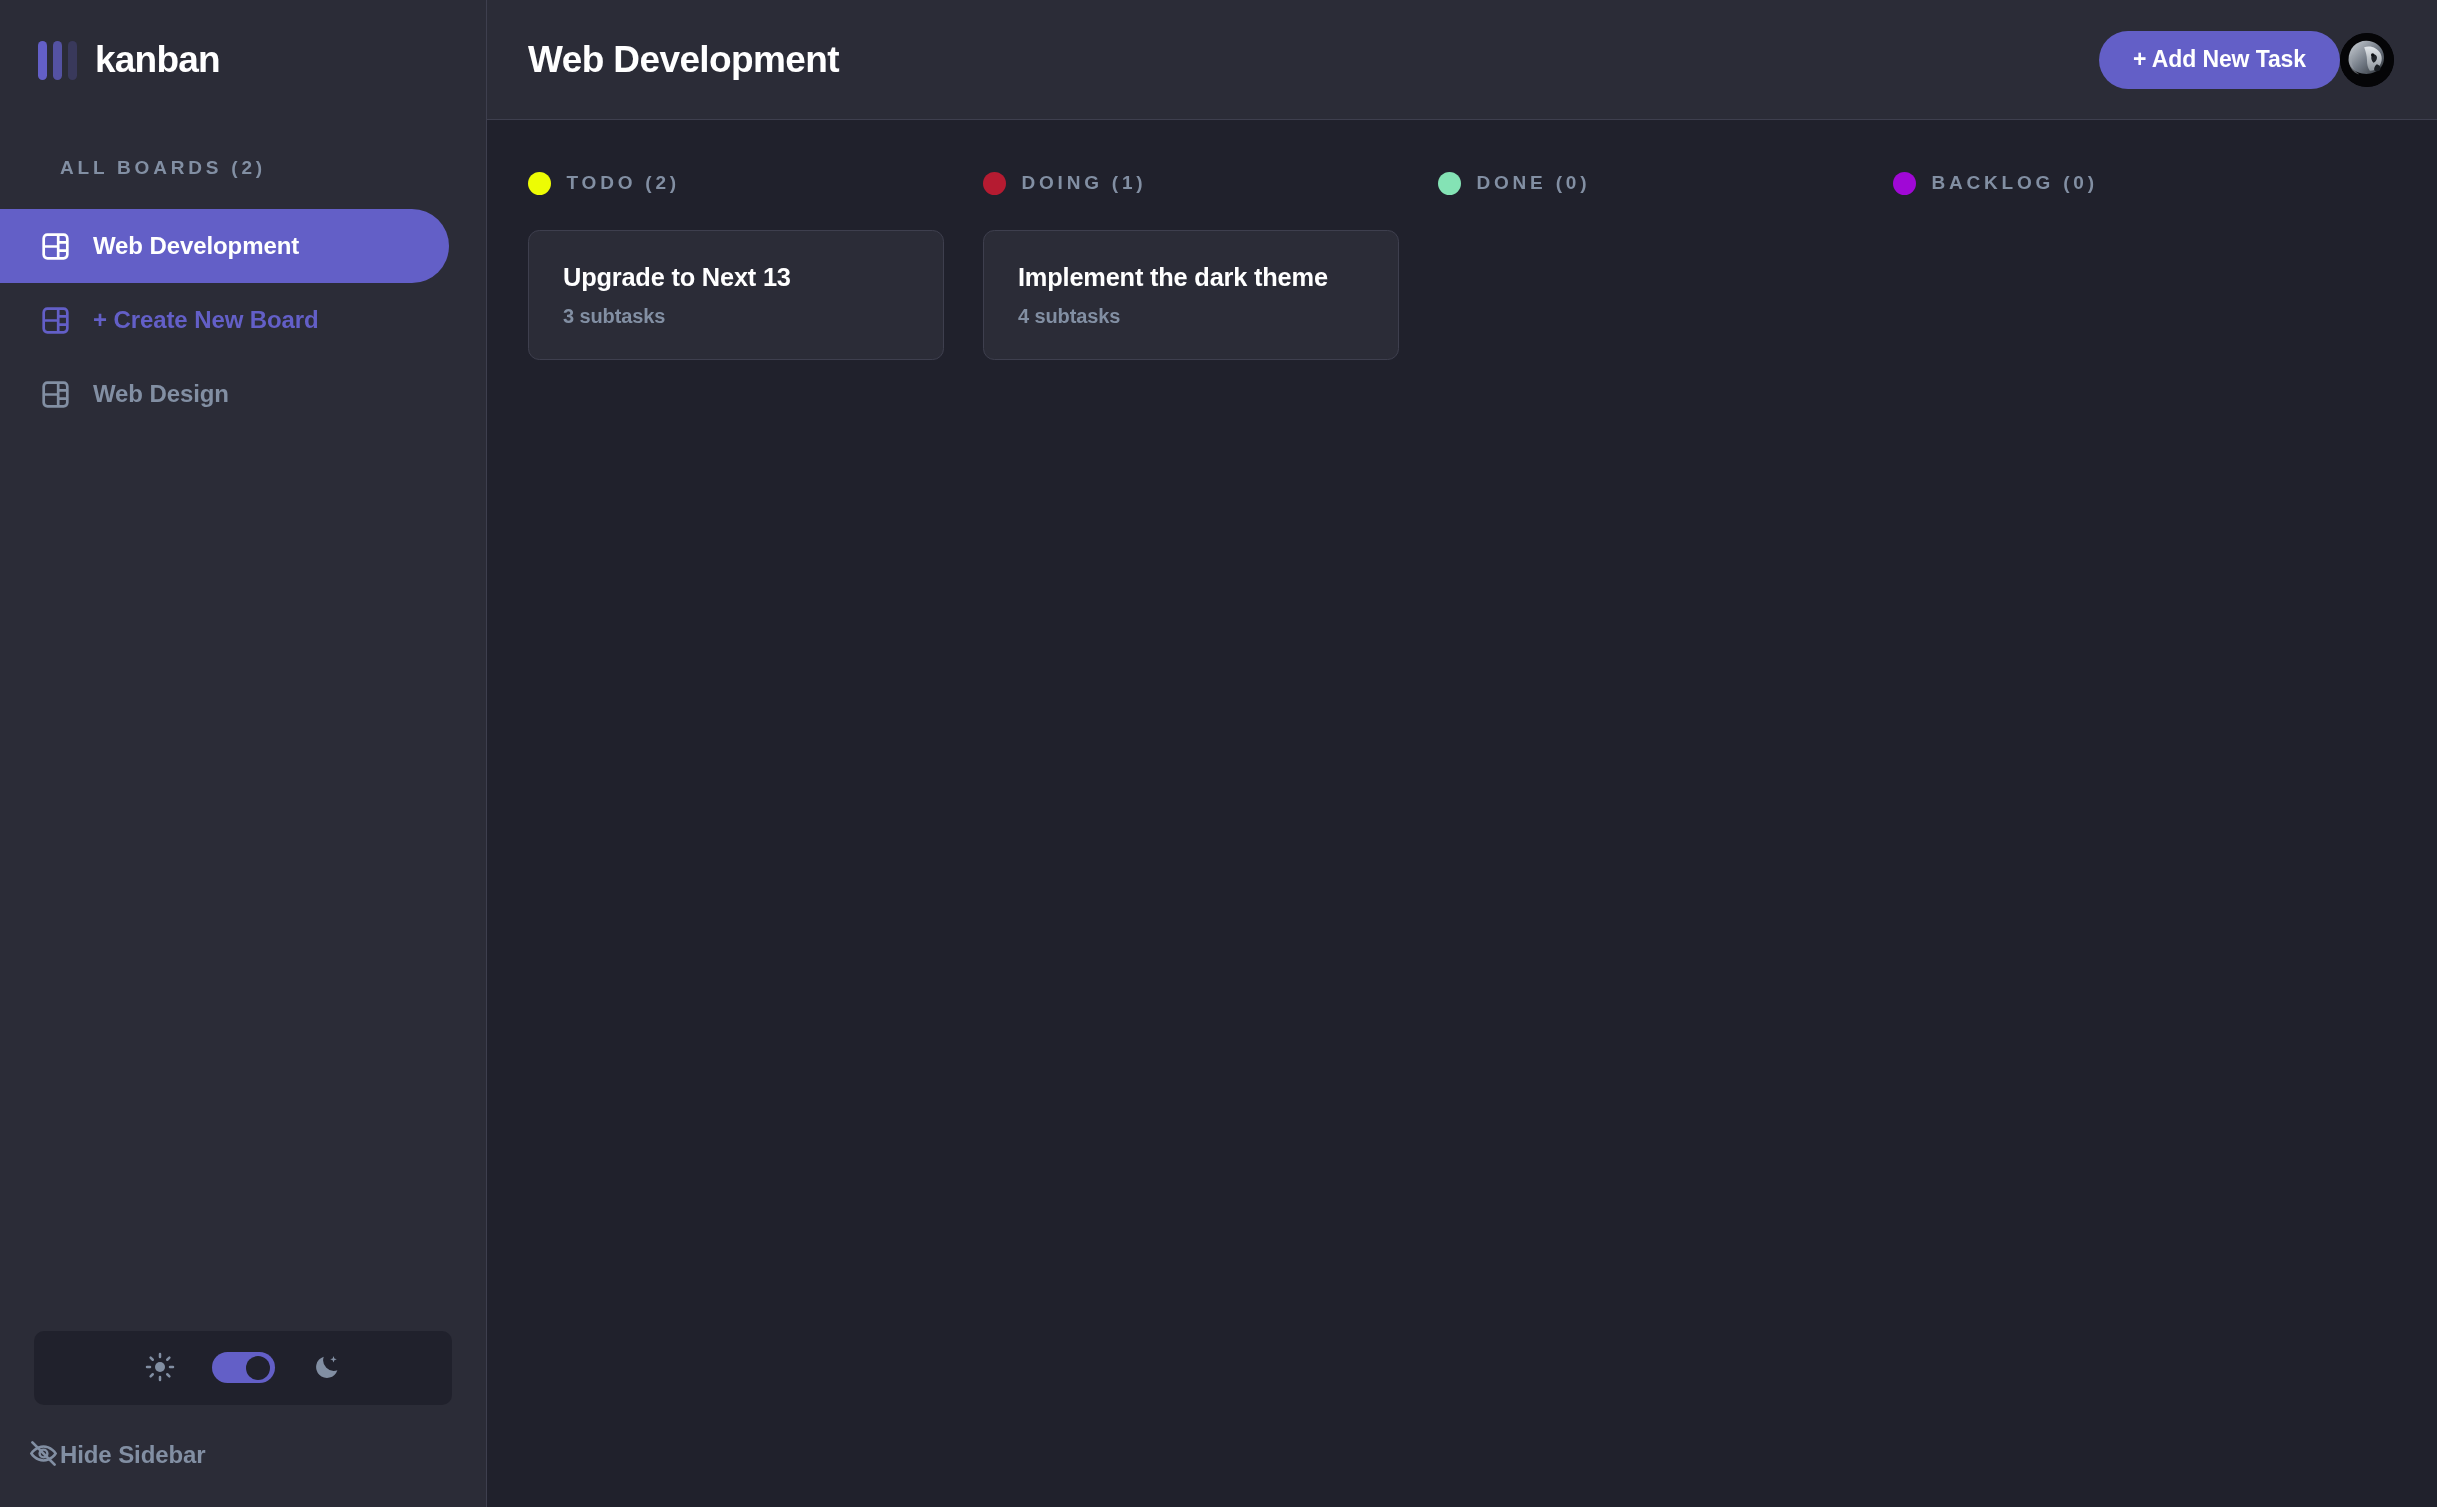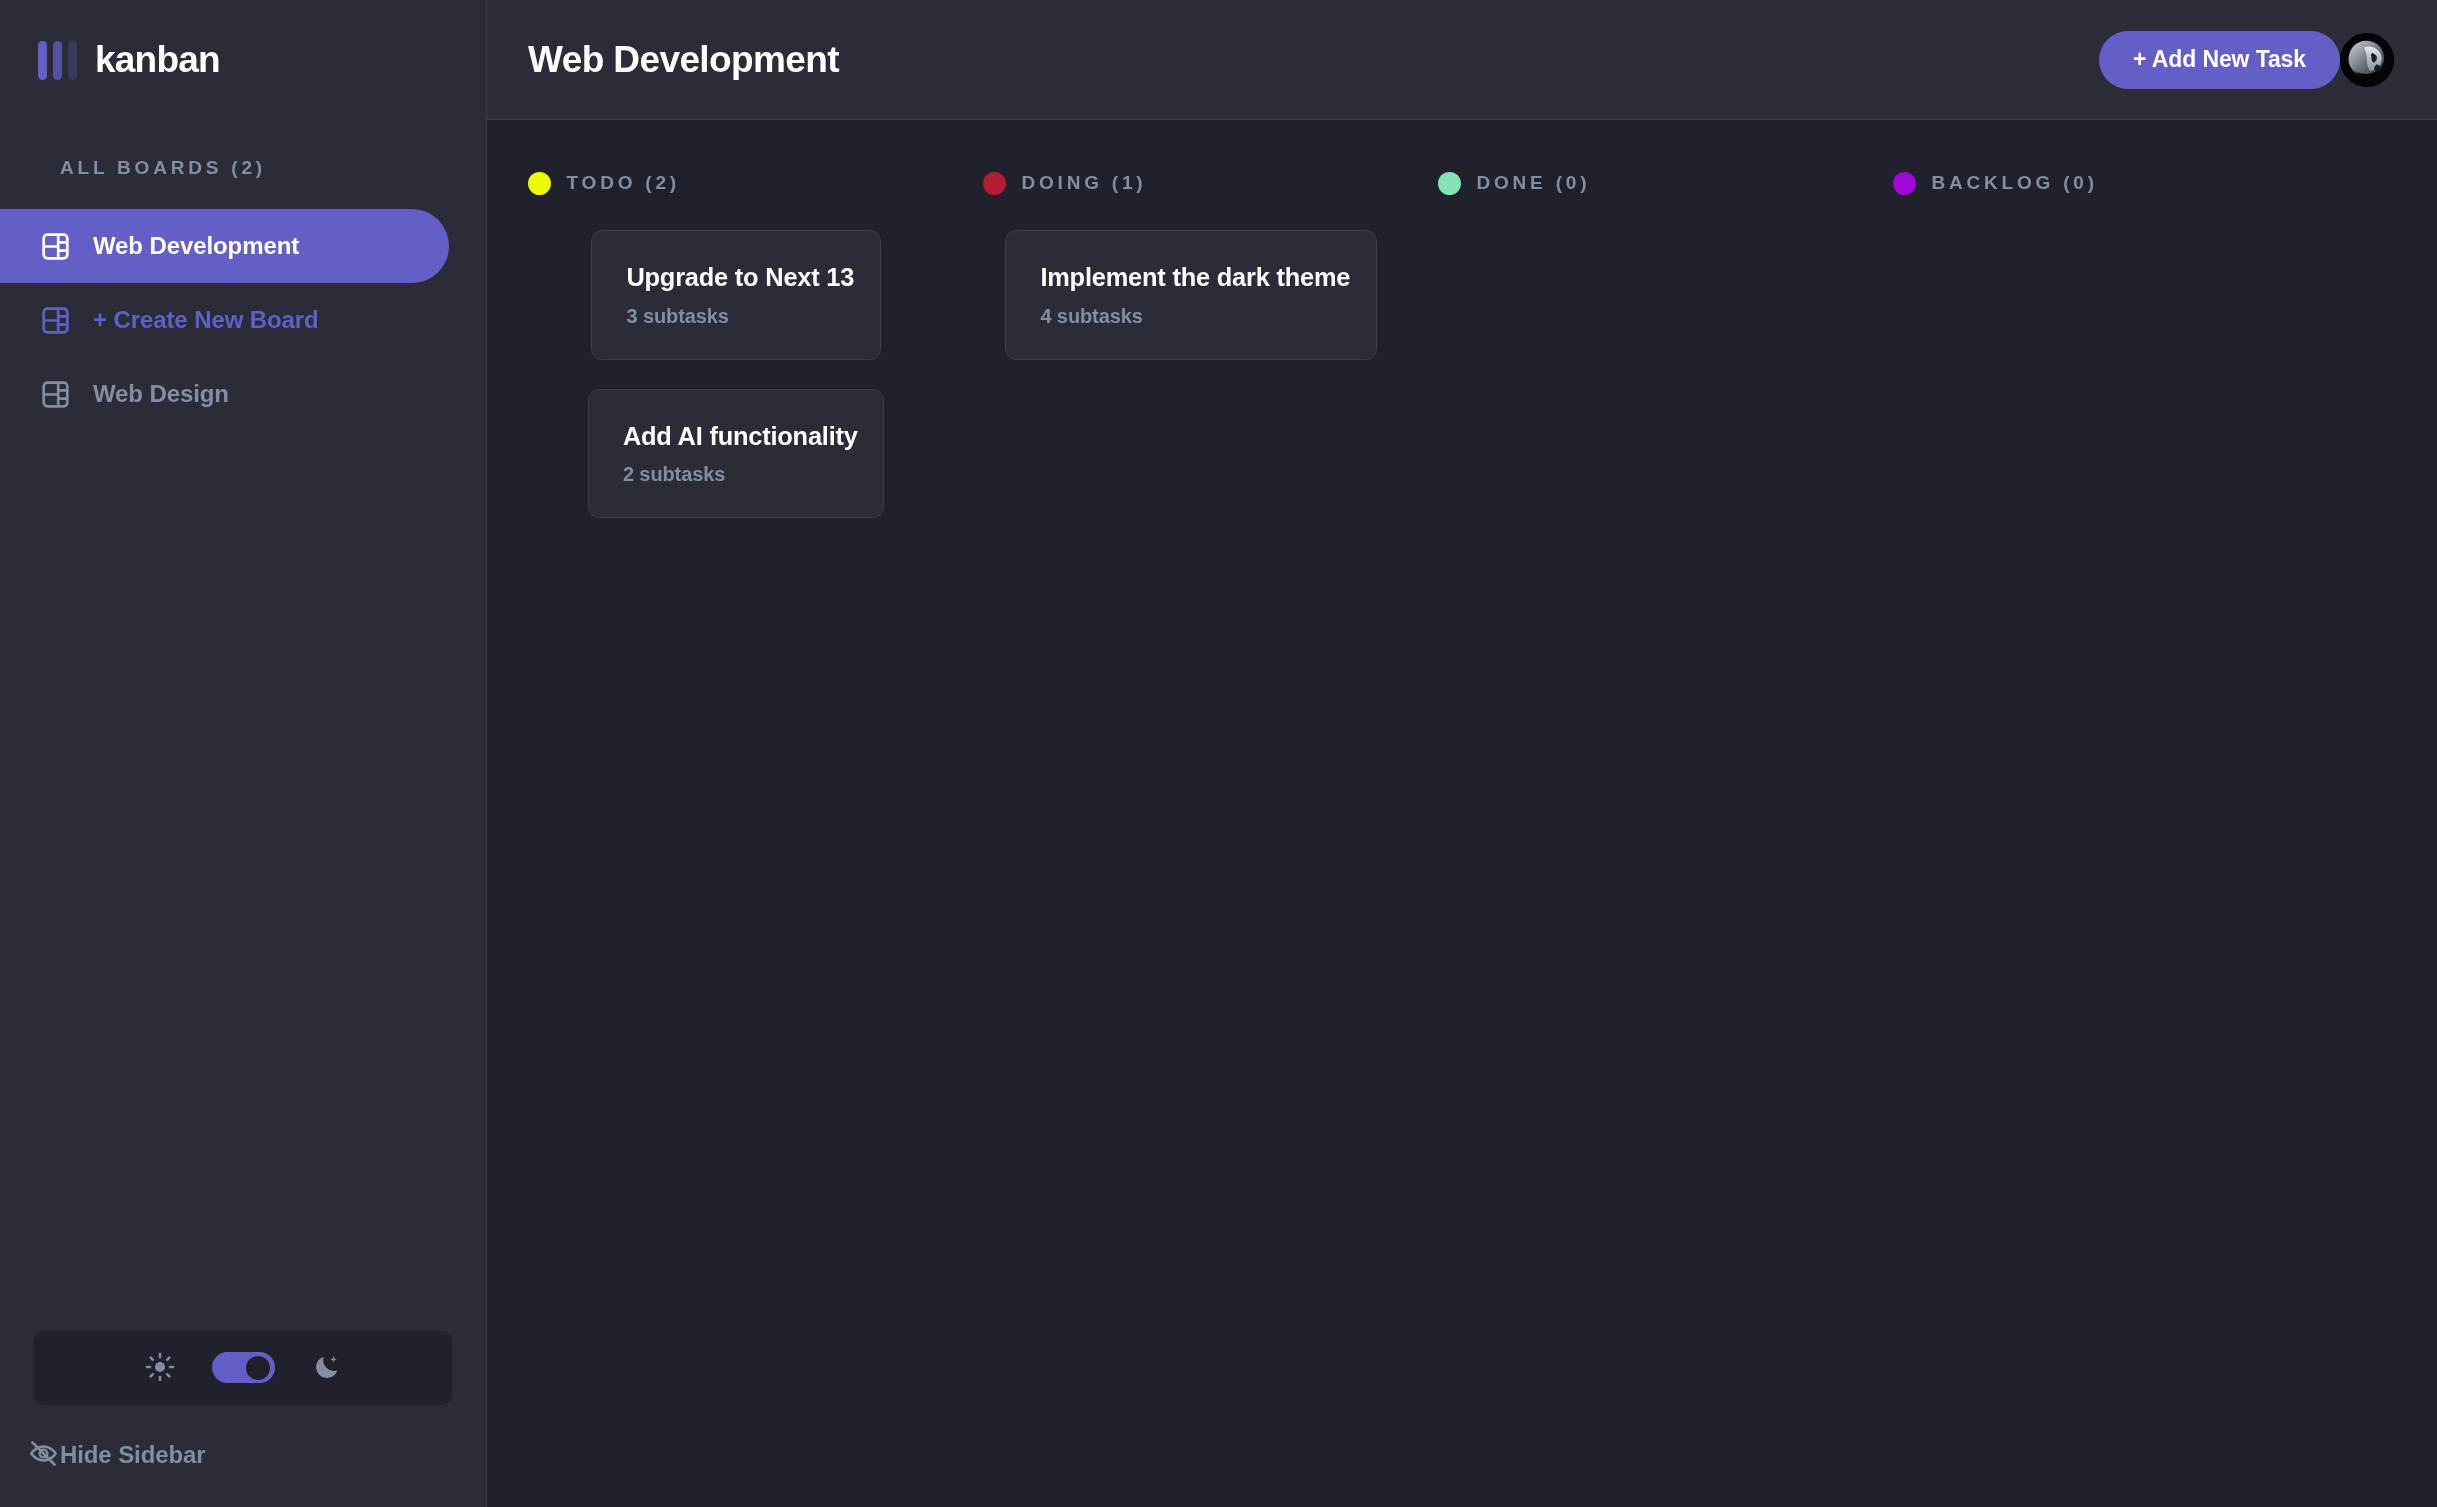--- a/index.html
+++ b/index.html
@@ -216,21 +216,21 @@
     margin-top: 13px;
   }
   .col-dot { width: 23px; height: 23px; border-radius: 50%; flex: 0 0 23px; }
   .col-name {
     color: #828fa3;
     font-size: 19px;
     font-weight: bold;
     letter-spacing: 3.8px;
     white-space: nowrap;
   }
-  .cards { display: flex; flex-direction: column; gap: 29px; width: 416px; align-items: center; }
+  .cards { display: flex; flex-direction: column; gap: 29px; width: 416px; }
   .card {
     background: #2b2c37;
     border: 1.4px solid #3e3f4e;
     border-radius: 11.3px;
     padding: 32px 25.4px 31px 34px;
     cursor: pointer;
   }
   .card-title {
     color: #ffffff;
     font-size: 25.4px;
@@ -380,24 +380,20 @@
       <div class="column">
         <div class="col-head">
           <span class="col-dot" style="background:#edfc04"></span>
           <span class="col-name">TODO (2)</span>
         </div>
         <div class="cards">
           <div class="card">
             <div class="card-title">Upgrade to Next 13</div>
             <div class="card-sub">3 subtasks</div>
           </div>
-          <div class="card">
-            <div class="card-title">Add AI functionality</div>
-            <div class="card-sub">2 subtasks</div>
-          </div>
         </div>
       </div>
 
       <div class="column">
         <div class="col-head">
           <span class="col-dot" style="background:#b51b31"></span>
           <span class="col-name">DOING (1)</span>
         </div>
         <div class="cards">
           <div class="card">

